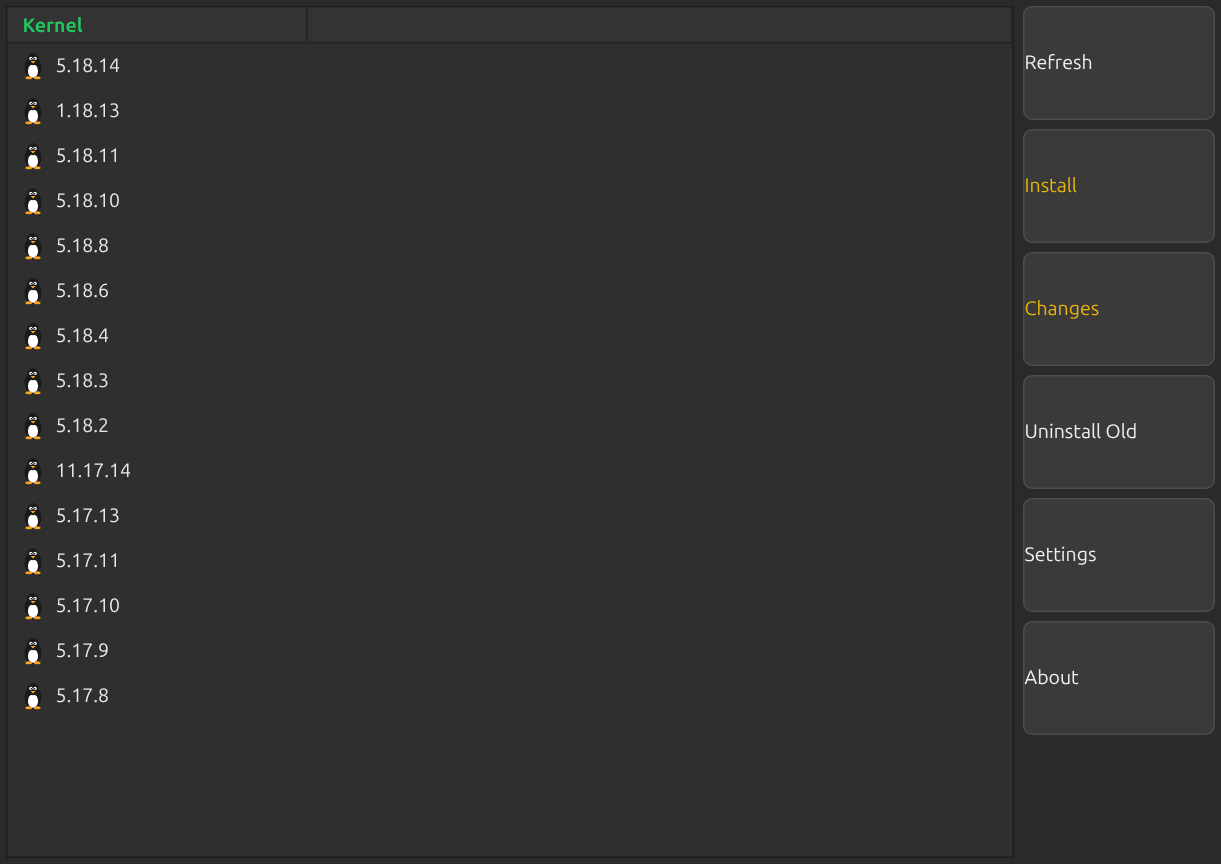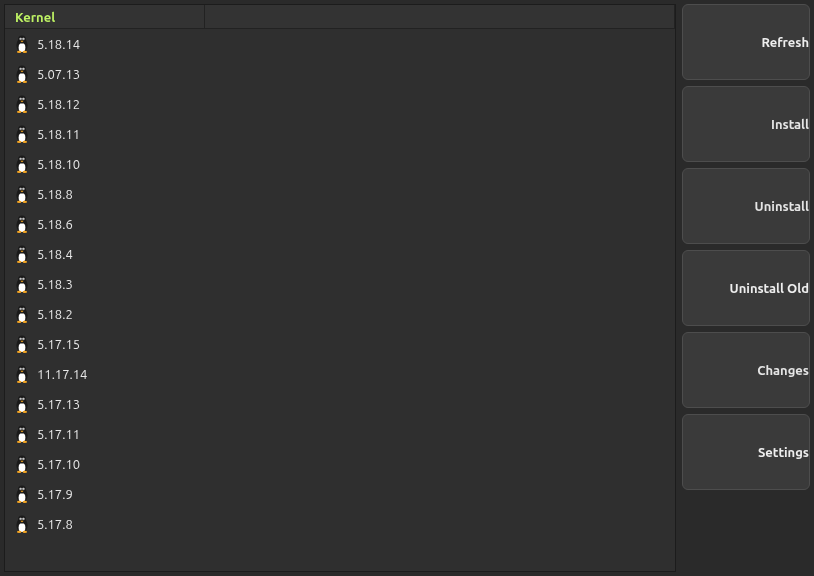--- a/index.html
+++ b/index.html
@@ -30,21 +30,21 @@
     display: flex;
     background: #333333;
     border-bottom: 1px solid #222;
     height: 24px;
     align-items: center;
     user-select: none;
   }
   .headers .col {
     padding: 4px 10px;
     font-weight: 600;
-    color: #bef264;
+    color: #22c55e;
     border-right: 1px solid #222;
     height: 100%;
     display: flex;
     align-items: center;
   }
   .col-kernel { width: 200px; }
   .col-status { width: 200px; }
   .col-rest   { flex: 1; border-right: none; }
   .list-wrap {
     flex: 1;
@@ -81,29 +81,29 @@
     flex-direction: column;
     gap: 6px;
   }
   .btn {
     height: 76px;
     background: #3a3a3a;
     border: 1px solid #4d4d4d;
     border-radius: 6px;
     color: #eeeeee;
     font-size: 13px;
-    font-weight: 700;
+    font-weight: 400;
     display: flex;
     align-items: center;
-    justify-content: flex-end;
+    justify-content: flex-start;
     cursor: pointer;
     user-select: none;
   }
   .btn.disabled {
-    color: #e5e5e5;
+    color: #eab308;
     cursor: default;
   }
   
   .tux-body { fill: #1a1a1a; }
   .tux-belly { fill: #ffffff; }
   .tux-beak { fill: #f5a623; }
   .tux-feet { fill: #f5a623; }
   .tux-eye { fill: #ffffff; }
   .tux-pupil { fill: #000000; }
 </style>
@@ -140,36 +140,21 @@
   <ellipse class="tux-belly" cx="16" cy="22" rx="6" ry="8"></ellipse>
   <ellipse class="tux-body" cx="16" cy="8" rx="7" ry="7"></ellipse>
   <circle class="tux-eye" cx="13.5" cy="7" r="2"></circle>
   <circle class="tux-eye" cx="18.5" cy="7" r="2"></circle>
   <circle class="tux-pupil" cx="14" cy="7.3" r="0.9"></circle>
   <circle class="tux-pupil" cx="18" cy="7.3" r="0.9"></circle>
   <polygon class="tux-beak" points="13,10 19,10 16,13"></polygon>
   <ellipse class="tux-feet" cx="11" cy="30" rx="4" ry="2"></ellipse>
   <ellipse class="tux-feet" cx="21" cy="30" rx="4" ry="2"></ellipse>
 </svg></span>
-            <span class="version">5.07.13</span>
-          </div>
-          <div class="row">
-            <span class="icon"><svg viewBox="0 0 32 32">
-  <ellipse class="tux-body" cx="16" cy="18" rx="10" ry="13"></ellipse>
-  <ellipse class="tux-belly" cx="16" cy="22" rx="6" ry="8"></ellipse>
-  <ellipse class="tux-body" cx="16" cy="8" rx="7" ry="7"></ellipse>
-  <circle class="tux-eye" cx="13.5" cy="7" r="2"></circle>
-  <circle class="tux-eye" cx="18.5" cy="7" r="2"></circle>
-  <circle class="tux-pupil" cx="14" cy="7.3" r="0.9"></circle>
-  <circle class="tux-pupil" cx="18" cy="7.3" r="0.9"></circle>
-  <polygon class="tux-beak" points="13,10 19,10 16,13"></polygon>
-  <ellipse class="tux-feet" cx="11" cy="30" rx="4" ry="2"></ellipse>
-  <ellipse class="tux-feet" cx="21" cy="30" rx="4" ry="2"></ellipse>
-</svg></span>
-            <span class="version">5.18.12</span>
+            <span class="version">1.18.13</span>
           </div>
           <div class="row">
             <span class="icon"><svg viewBox="0 0 32 32">
   <ellipse class="tux-body" cx="16" cy="18" rx="10" ry="13"></ellipse>
   <ellipse class="tux-belly" cx="16" cy="22" rx="6" ry="8"></ellipse>
   <ellipse class="tux-body" cx="16" cy="8" rx="7" ry="7"></ellipse>
   <circle class="tux-eye" cx="13.5" cy="7" r="2"></circle>
   <circle class="tux-eye" cx="18.5" cy="7" r="2"></circle>
   <circle class="tux-pupil" cx="14" cy="7.3" r="0.9"></circle>
   <circle class="tux-pupil" cx="18" cy="7.3" r="0.9"></circle>
@@ -261,35 +246,20 @@
   <ellipse class="tux-body" cx="16" cy="8" rx="7" ry="7"></ellipse>
   <circle class="tux-eye" cx="13.5" cy="7" r="2"></circle>
   <circle class="tux-eye" cx="18.5" cy="7" r="2"></circle>
   <circle class="tux-pupil" cx="14" cy="7.3" r="0.9"></circle>
   <circle class="tux-pupil" cx="18" cy="7.3" r="0.9"></circle>
   <polygon class="tux-beak" points="13,10 19,10 16,13"></polygon>
   <ellipse class="tux-feet" cx="11" cy="30" rx="4" ry="2"></ellipse>
   <ellipse class="tux-feet" cx="21" cy="30" rx="4" ry="2"></ellipse>
 </svg></span>
             <span class="version">5.18.2</span>
-          </div>
-          <div class="row">
-            <span class="icon"><svg viewBox="0 0 32 32">
-  <ellipse class="tux-body" cx="16" cy="18" rx="10" ry="13"></ellipse>
-  <ellipse class="tux-belly" cx="16" cy="22" rx="6" ry="8"></ellipse>
-  <ellipse class="tux-body" cx="16" cy="8" rx="7" ry="7"></ellipse>
-  <circle class="tux-eye" cx="13.5" cy="7" r="2"></circle>
-  <circle class="tux-eye" cx="18.5" cy="7" r="2"></circle>
-  <circle class="tux-pupil" cx="14" cy="7.3" r="0.9"></circle>
-  <circle class="tux-pupil" cx="18" cy="7.3" r="0.9"></circle>
-  <polygon class="tux-beak" points="13,10 19,10 16,13"></polygon>
-  <ellipse class="tux-feet" cx="11" cy="30" rx="4" ry="2"></ellipse>
-  <ellipse class="tux-feet" cx="21" cy="30" rx="4" ry="2"></ellipse>
-</svg></span>
-            <span class="version">5.17.15</span>
           </div>
           <div class="row">
             <span class="icon"><svg viewBox="0 0 32 32">
   <ellipse class="tux-body" cx="16" cy="18" rx="10" ry="13"></ellipse>
   <ellipse class="tux-belly" cx="16" cy="22" rx="6" ry="8"></ellipse>
   <ellipse class="tux-body" cx="16" cy="8" rx="7" ry="7"></ellipse>
   <circle class="tux-eye" cx="13.5" cy="7" r="2"></circle>
   <circle class="tux-eye" cx="18.5" cy="7" r="2"></circle>
   <circle class="tux-pupil" cx="14" cy="7.3" r="0.9"></circle>
   <circle class="tux-pupil" cx="18" cy="7.3" r="0.9"></circle>
@@ -380,26 +350,26 @@
   </div>
 
   <div class="right">
     <div class="btn">
         <span>Refresh</span>
       </div>
     <div class="btn disabled">
         <span>Install</span>
       </div>
     <div class="btn disabled">
-        <span>Uninstall</span>
+        <span>Changes</span>
       </div>
     <div class="btn">
         <span>Uninstall Old</span>
       </div>
-    <div class="btn disabled">
-        <span>Changes</span>
-      </div>
     <div class="btn">
         <span>Settings</span>
       </div>
+    <div class="btn">
+        <span>About</span>
+      </div>
   </div>
 
 </div>
 
 </body></html>

